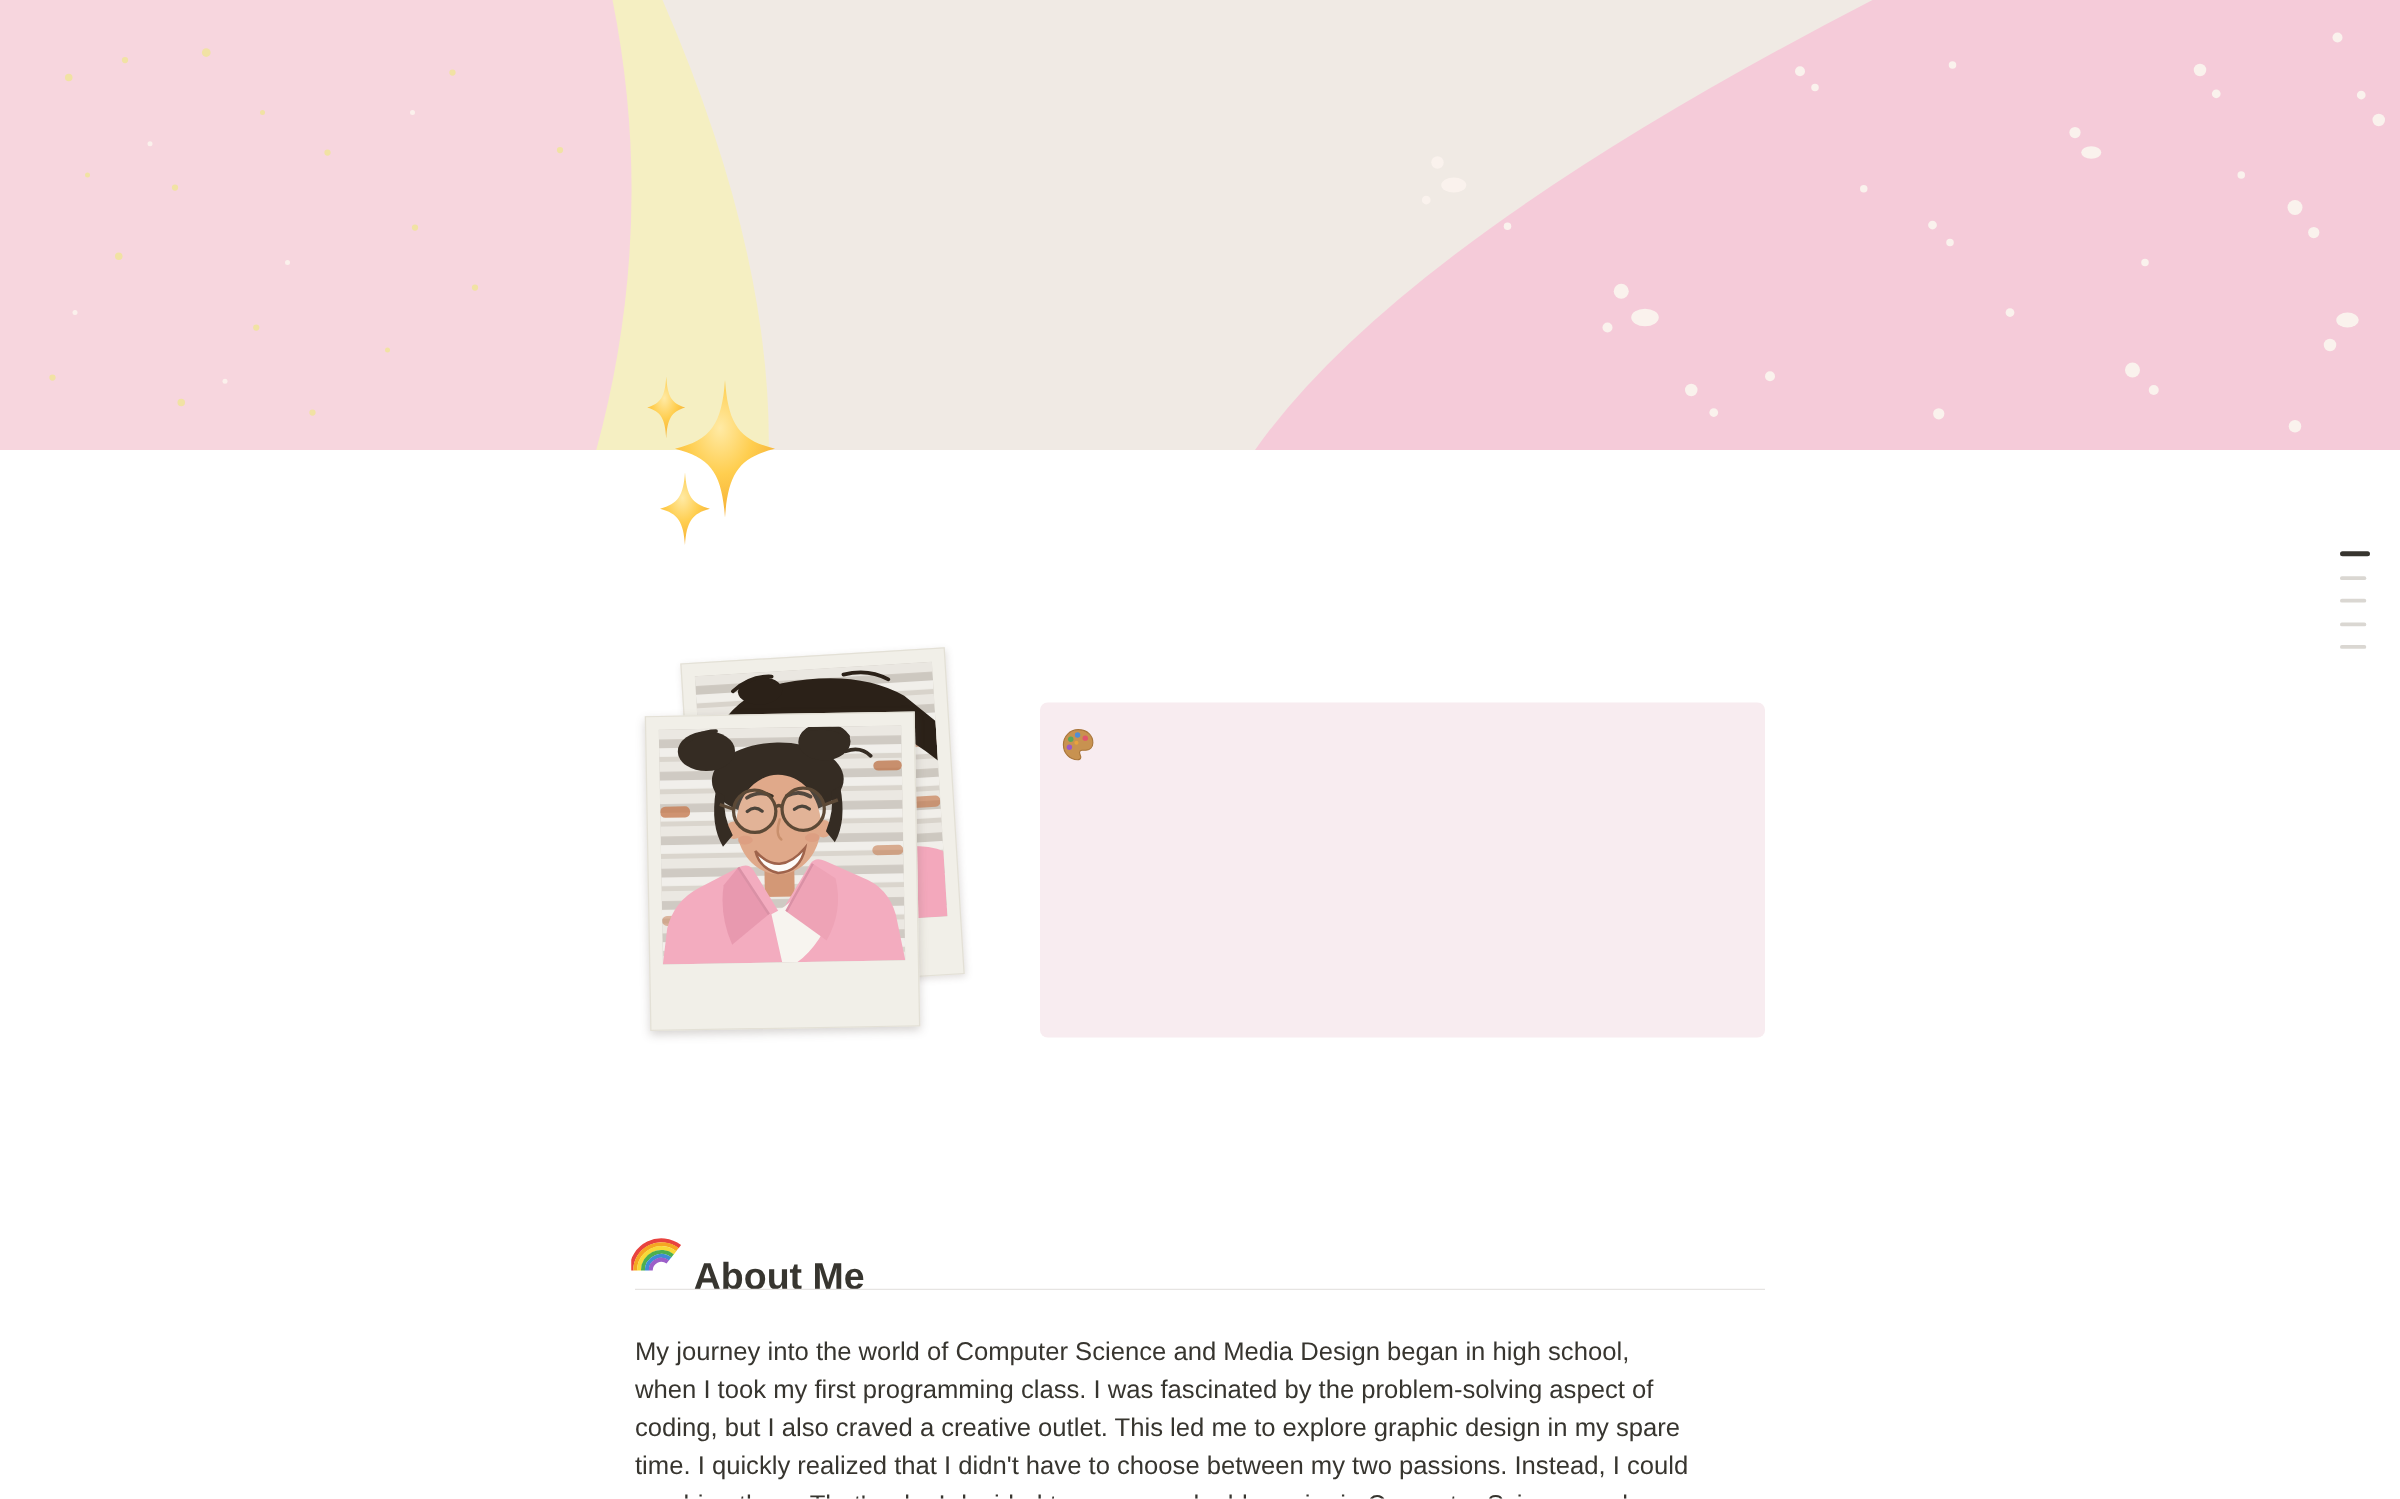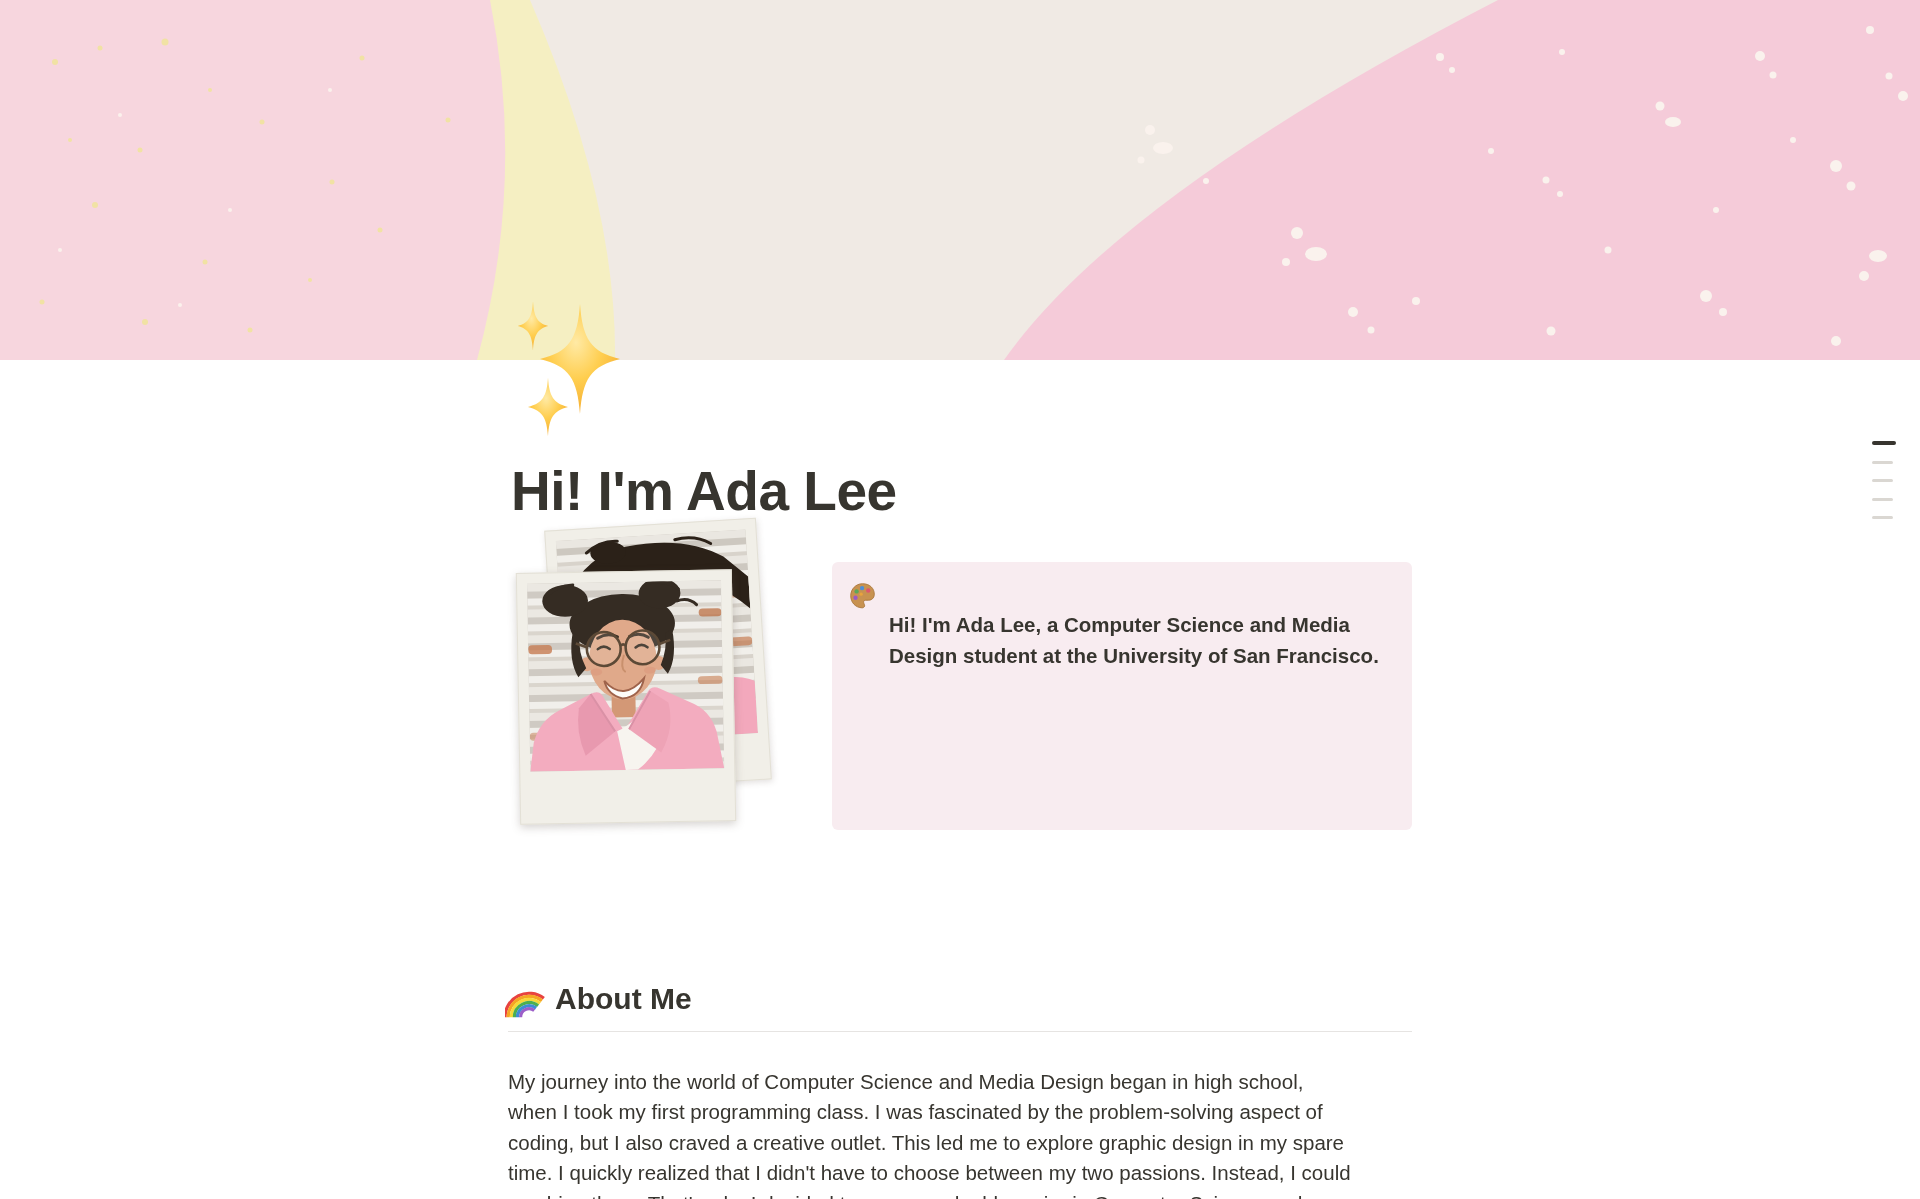--- a/index.html
+++ b/index.html
@@ -29,21 +29,21 @@
 
   
   .callout{position:absolute;left:832px;top:562px;width:580px;min-height:268px;border-radius:6px;
            padding:16px 17px 16px 16px;box-sizing:border-box;display:flex;gap:12px;align-items:flex-start;}
   .callout-icon{width:29px;height:29px;flex:none;margin-top:3px;}
   .callout-text{font-size:20.5px;line-height:31px;white-space:pre-line;}
   .callout-bold{font-weight:700;}
   .callout-body{margin-top:8px;font-weight:400;}
 
   
-  .about-heading{position:absolute;left:505px;top:978px;height:42px;display:flex;align-items:center;gap:9px;}
+  .about-heading{position:absolute;left:505px;top:978px;height:42px;display:flex;align-items:flex-start;gap:9px;}
   .about-icon{width:41px;height:41px;flex:none;}
   .h2{font-size:30px;font-weight:700;line-height:38px;white-space:nowrap;color:#37352F;}
   .divider{position:absolute;left:508px;top:1031px;width:904px;height:1px;}
   .paragraph{position:absolute;left:508px;top:1046px;width:920px;font-size:20.5px;
              line-height:30.6px;white-space:pre-line;color:#37352F;}
 
   
   .toc{position:absolute;left:1872px;top:441px;width:26px;}
   .toc-bar{width:21px;height:3px;border-radius:2px;background:#DAD7D2;margin-bottom:15.5px;}
   .toc-bar.active{width:24px;height:4px;background:#37352F;}
@@ -138,21 +138,20 @@
           <stop offset="100%" stop-color="#F2A52B"></stop>
         </radialGradient>
         <path id="spark" d="M0,-55 C2.5,-20 11,-7 40,0 C11,7 2.5,20 0,55 C-2.5,20 -11,7 -40,0 C-11,-7 -2.5,-20 0,-55 Z"></path>
       </defs>
       <use href="#spark" transform="translate(24,30) scale(0.38,0.45)" fill="url(#gold)"></use>
       <use href="#spark" transform="translate(71,63)" fill="url(#gold)"></use>
       <use href="#spark" transform="translate(39,111) scale(0.5,0.53)" fill="url(#gold)"></use>
     </svg>
   </div>
 
-  <h1 class="page-title">Hi! I'm Ada Lee</h1>
 
   <div class="image-block" aria-label="Two overlapping polaroid photos of a smiling woman with round glasses, dark updo hair and a pink coat in front of a striped wall">
     <div class="polaroid polaroid-back">
       <div class="photo-area">
         <svg viewBox="0 0 192 206" preserveAspectRatio="none">
           <defs>
             <pattern id="stripes2" width="192" height="26" patternUnits="userSpaceOnUse">
               <rect width="192" height="8" y="0" fill="#EAE7E1"></rect>
               <rect width="192" height="7" y="8" fill="#CDC8C0"></rect>
               <rect width="192" height="7" y="15" fill="#F1EFEA"></rect>
@@ -240,22 +239,20 @@
       <svg viewBox="0 0 32 32" width="29" height="29">
         <path d="M16,3 C24.5,3 29,8.5 29,14.5 C29,19 26,21.2 22.5,21.2 L19.5,21.2 C17.8,21.2 17,22.2 17.3,23.8 C17.6,25.5 18.6,26.3 18.3,27.7 C18,29.1 16.8,29.6 15.5,29.6 C8.5,29.4 3,23.9 3,16.3 C3,8.9 8.8,3 16,3 Z" fill="#C89250" stroke="#A9763B" stroke-width="1"></path>
         <circle cx="9.5" cy="11.5" r="2.4" fill="#5BA85A"></circle>
         <circle cx="15.5" cy="7.8" r="2.4" fill="#4F8ED6"></circle>
         <circle cx="22.3" cy="10.5" r="2.4" fill="#E0566B"></circle>
         <circle cx="8.3" cy="18.5" r="2.4" fill="#9C59C4"></circle>
         <circle cx="14.5" cy="14.5" r="1.8" fill="#E8A33D"></circle>
       </svg>
     </div>
     <div class="callout-text">
-      <div class="callout-bold">Hi! I'm Ada Lee, a Computer Science and Media
-Design student at the University of San Francisco.</div>
     </div>
   </div>
 
   <div class="about-heading">
     <div class="about-icon">
       <svg viewBox="0 0 46 42" width="41" height="41">
         <g fill="none" stroke-linecap="butt">
           <path d="M0,41 A27,27 0 0 1 43.6,19.7" stroke="#E8433F" stroke-width="3.6" transform="translate(0,0)"></path>
           <path d="M3.5,41 A23.5,23.5 0 0 1 41.4,22.4" stroke="#F5A623" stroke-width="3.6"></path>
           <path d="M7,41 A20,20 0 0 1 39.3,25.2" stroke="#F7D938" stroke-width="3.6"></path>

